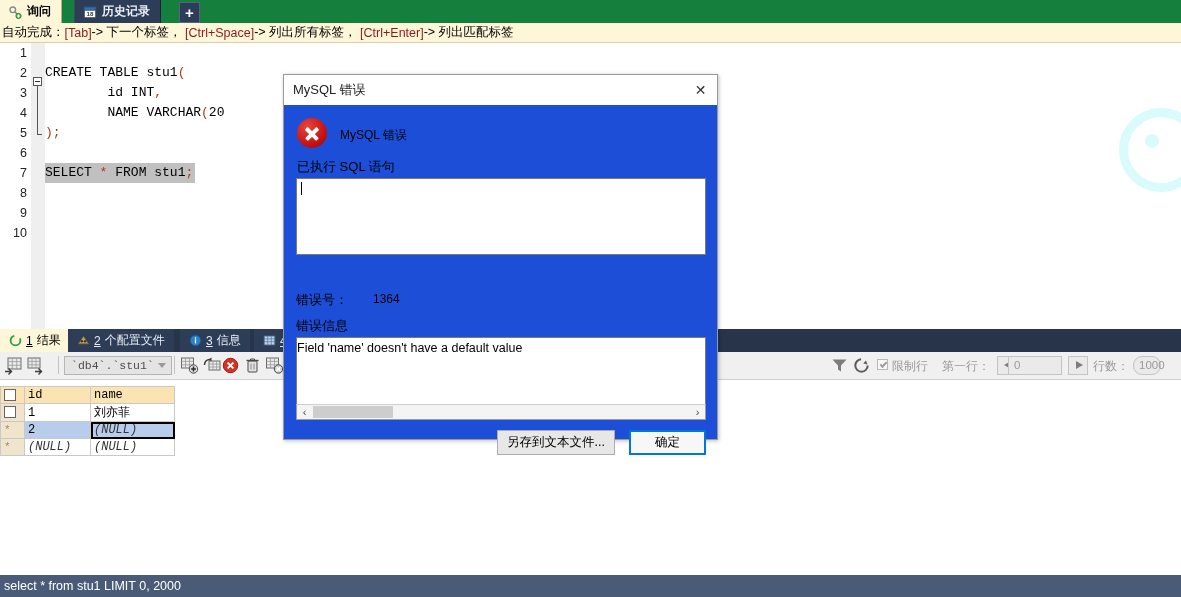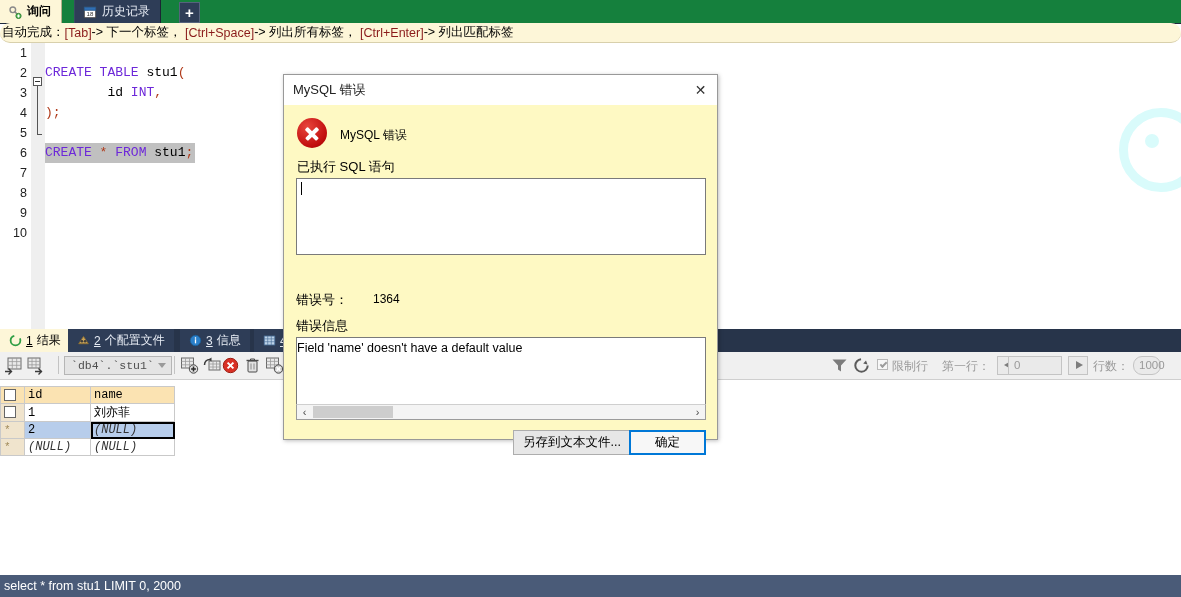--- a/index.html
+++ b/index.html
@@ -28,39 +28,40 @@
   }
   .tab.active {
     left: 0; background: #fdf6d8; color: #000;
     font-weight: bold;
     border-right: 1px solid #b8b08a;
   }
   .tab.inactive {
     left: 74px; background: #2e3d57; color: #e8edf5;
     border-left: 1px solid #46557080;
     border-right: 1px solid #1b2433;
+    font-weight: bold;
   }
   .tab-plus {
     position: absolute; left: 179px; top: 2px;
     width: 19px; height: 19px;
     background: #2e3d57; color: #ffffff;
     border: 1px solid #55637c;
     display: flex; align-items: center; justify-content: center;
     font-size: 15px; font-weight: bold; line-height: 1;
   }
   .tabicon { width: 14px; height: 14px; display: block; }
 
   
   .hintbar {
     position: absolute; left: 0; top: 23px; width: 1181px; height: 20px;
     background: #fdf6d8;
     border-bottom: 1px solid #d8d0ac;
     font-size: 12.5px; color: #000;
     display: flex; align-items: center; padding-left: 2px;
-    box-sizing: border-box; white-space: nowrap; border-radius: 10px;
+    box-sizing: border-box; white-space: nowrap;
   }
   .hintbar .k { color: #8a1a1a; }
 
   
   .editor {
     position: absolute; left: 0; top: 43px; width: 1181px; height: 286px;
     background: #ffffff;
   }
   .gutter {
     position: absolute; left: 0; top: 0; width: 31px; height: 286px;
@@ -75,21 +76,21 @@
     height: 20px; line-height: 20px;
     font-family: "Liberation Sans", sans-serif;
     font-size: 12.5px; color: #222;
   }
   .codearea {
     position: absolute; left: 45px; top: 0; right: 0; height: 286px;
     font-family: "Liberation Mono", monospace;
     font-size: 13px;
   }
   .cline { height: 20px; line-height: 20px; white-space: pre; }
-  .kw { color: #6d28d9; }
+  .kw { color: #000000; }
   .pn { color: #b03a1a; }
   .tx { color: #000000; }
   .sel-line {
     background: #c0c0c0; display: inline-block; padding-right: 2px;
   }
   .fold-box {
     position: absolute; left: 33px; top: 34px;
     width: 9px; height: 9px; border: 1px solid #555; background: #fff;
     box-sizing: border-box;
   }
@@ -194,21 +195,21 @@
   .star { color: #a08a5a; font-size: 11px; }
   .rowsel { background: #b7cdeb; }
   .nullv { color: #333; font-style: italic; }
   .focus-cell {
     outline: 2px solid #000; outline-offset: -2px;
   }
 
   
   .dialog {
     position: absolute; left: 283px; top: 74px; width: 435px; height: 366px;
-    background: #fef9c3; border: 1px solid #999; box-sizing: border-box;
+    background: #1d4ed8; border: 1px solid #999; box-sizing: border-box;
     box-shadow: 1px 1px 4px rgba(0,0,0,.25);
   }
   .dlg-title {
     position: absolute; left: 0; top: 0; width: 100%; height: 30px;
     background: #ffffff; box-sizing: border-box;
     font-size: 13px; color: #222; line-height: 30px; padding-left: 9px;
   }
   .dlg-close {
     position: absolute; right: 0; top: 0; width: 33px; height: 29px;
     display: flex; align-items: center; justify-content: center;
@@ -360,23 +361,24 @@
       <div class="gutter-line">9</div>
       <div class="gutter-line">10</div>
     </div>
   <div class="fold-box"></div>
   <div class="fold-line"></div>
   <div class="fold-foot"></div>
   <div class="codearea" id="codearea">
       <div class="cline"><span></span></div>
       <div class="cline"><span><span class="kw">CREATE TABLE </span><span class="tx">stu1</span><span class="pn">(</span></span></div>
       <div class="cline"><span><span class="tx">        id </span><span class="kw">INT</span><span class="pn">,</span></span></div>
+      <div class="cline"><span><span class="tx">        </span><span class="kw">NAME VARCHAR</span><span class="pn">(</span><span class="tx">20</span></span></div>
       <div class="cline"><span><span class="pn">);</span></span></div>
       <div class="cline"><span></span></div>
-      <div class="cline"><span class="sel-line"><span class="kw">CREATE </span><span class="pn">*</span><span class="kw"> FROM </span><span class="tx">stu1</span><span class="pn">;</span></span></div>
+      <div class="cline"><span class="sel-line"><span class="kw">SELECT </span><span class="pn">*</span><span class="kw"> FROM </span><span class="tx">stu1</span><span class="pn">;</span></span></div>
       <div class="cline"><span></span></div>
       <div class="cline"><span></span></div>
       <div class="cline"><span></span></div>
     </div>
 </div>
 
 <div class="restabs">
   <div class="restab active" style="left:0;">
     <svg width="13" height="13" viewBox="0 0 16 16">
       <circle cx="8" cy="8" r="6" fill="none" stroke="#2f9e44" stroke-width="2.2" stroke-dasharray="26 8"></circle>
@@ -537,21 +539,21 @@
     </div>
     <div class="lbl-errno">错误号：</div>
     <div class="val-errno">1364</div>
     <div class="lbl-errinfo">错误信息</div>
     <div class="msgbox">Field 'name' doesn't have a default value</div>
     <div class="hscroll">
       <div class="arr" style="left:0;">‹</div>
       <div class="thumb"></div>
       <div class="arr" style="right:0;">›</div>
     </div>
-    <div class="dlg-btn" style="left:229px;top:325px;width:118px;">另存到文本文件...</div>
+    <div class="dlg-btn" style="left:213px;top:325px;width:118px;">另存到文本文件...</div>
     <div class="dlg-btn primary" style="left:345px;top:325px;width:77px;">确定</div>
   </div>
 </div>
 
 <div class="wm-circle"></div>
 <div class="statusbar">
   <span>select * from stu1 LIMIT 0, 2000</span>
 </div>
 
 </body></html>

